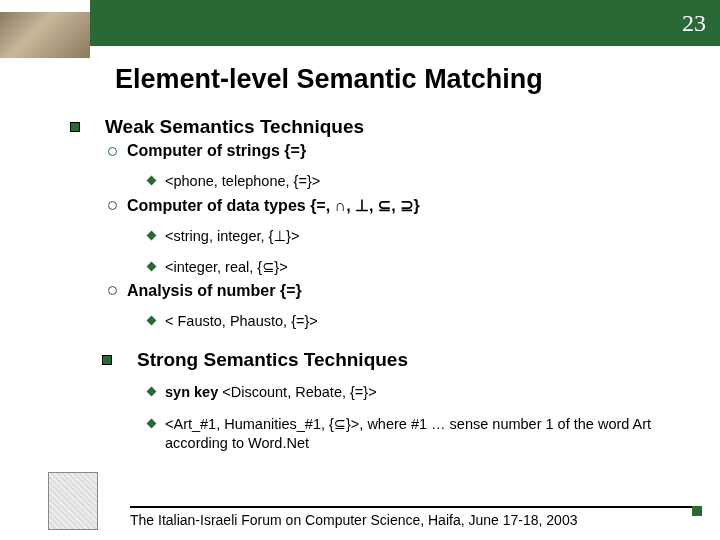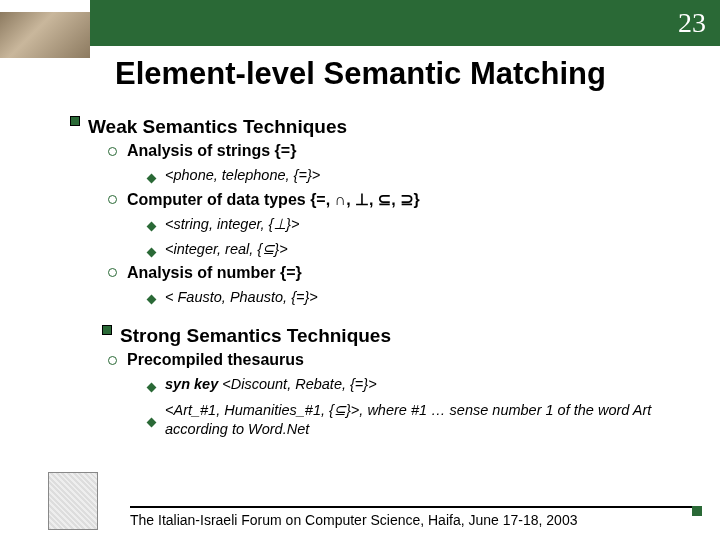--- a/index.html
+++ b/index.html
@@ -22,51 +22,53 @@
     right: 0;
     height: 46px;
     background: #2a6936;
     display: flex;
     justify-content: flex-end;
     align-items: center;
     padding-right: 14px;
   }
   .page-number {
     color: #fff;
-    font-size: 28px;
+    font-size: 24px;
     font-family: "Times New Roman", serif;
   }
   .header-img {
     position: absolute;
     top: 12px;
     left: 0;
     width: 90px;
     height: 46px;
     background: linear-gradient(135deg, #8c7a60 0%, #c9b79c 40%, #8c7a60 100%);
   }
   .title {
     position: absolute;
-    top: 56px;
+    top: 64px;
     left: 115px;
-    font-size: 31px;
+    font-size: 27px;
     font-weight: bold;
     color: #000;
   }
   .content {
     position: absolute;
     top: 110px;
     left: 70px;
     right: 40px;
   }
   .h1 {
     display: flex;
+    align-items: center;
     font-size: 19px;
     font-weight: bold;
     margin-top: 6px;
     margin-bottom: 4px;
+    gap: 17px;
   }
   .h1-second { margin-top: 18px; padding-left: 32px; }
   .bullet-sq {
     width: 10px;
     height: 10px;
     background: #2a6936;
     border: 1px solid #000;
     margin-right: 8px;
     flex-shrink: 0;
   }
@@ -83,28 +85,27 @@
     width: 9px;
     height: 9px;
     border-radius: 50%;
     border: 1.5px solid #2a6936;
     background: #fff;
     margin-right: 10px;
     flex-shrink: 0;
   }
   .h3 {
     display: flex;
-    align-items: center;
+    align-items: flex-start;
     font-size: 14.5px;
     font-weight: normal;
     margin-left: 78px;
-    margin-top: 6px;
+    margin-top: 12px;
     margin-bottom: 2px;
     line-height: 1.35;
-    font-style: italic;
   }
   .bullet-dia {
     width: 7px;
     height: 7px;
     background: #2a6936;
     transform: rotate(45deg);
     margin-right: 10px;
     margin-top: 5px;
     flex-shrink: 0;
   }
@@ -153,21 +154,21 @@
 
 <div class="content">
 
   <div class="h1">
     <span class="bullet-sq"></span>
     <span>Weak Semantics Techniques</span>
   </div>
 
   <div class="h2">
     <span class="bullet-circ"></span>
-    <span>Analysis of strings {=}</span>
+    <span>Computer of strings {=}</span>
   </div>
   <div class="h3">
     <span class="bullet-dia"></span>
     <span>&lt;phone, telephone, {=}&gt;</span>
   </div>
 
   <div class="h2">
     <span class="bullet-circ"></span>
     <span>Computer of data types {=, ∩, ⊥, ⊆, ⊇}</span>
   </div>
@@ -187,24 +188,20 @@
   <div class="h3">
     <span class="bullet-dia"></span>
     <span>&lt; Fausto, Phausto, {=}&gt;</span>
   </div>
 
   <div class="h1 h1-second">
     <span class="bullet-sq"></span>
     <span>Strong Semantics Techniques</span>
   </div>
 
-  <div class="h2">
-    <span class="bullet-circ"></span>
-    <span>Precompiled thesaurus</span>
-  </div>
   <div class="h3">
     <span class="bullet-dia"></span>
     <span><span class="emph">syn key</span><span> &lt;Discount, Rebate, {=}&gt;</span></span>
   </div>
 
   <div class="h3">
     <span class="bullet-dia"></span>
     <span>&lt;Art_#1, Humanities_#1, {⊆}&gt;, where #1 … sense number 1 of the word Art according to Word.Net</span>
   </div>
 

